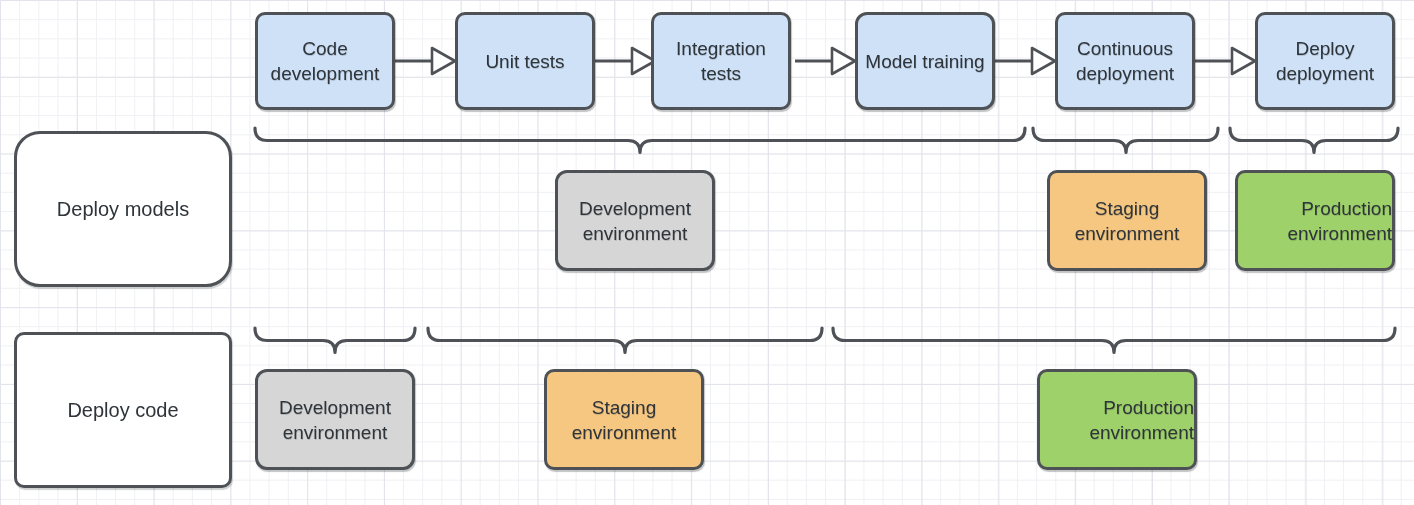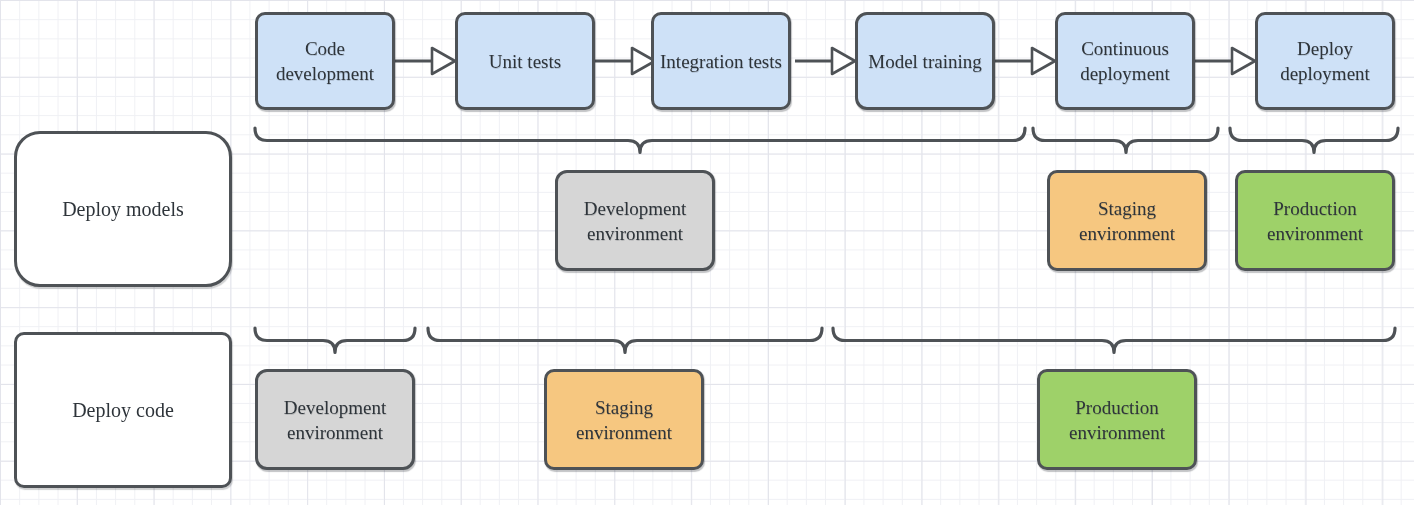--- a/index.html
+++ b/index.html
@@ -1,20 +1,20 @@
 <!DOCTYPE html>
 <html style="--stage-fill: #cee1f7; --development-fill: #d6d6d6; --staging-fill: #f6c780; --production-fill: #9ed169; --shape-border: #4e5256; --connector: #4e5256; --text: #2e343a;"><head>
 <meta charset="utf-8">
 <style>
   html,body{margin:0;padding:0;background:#fff;}
   .canvas{
     position:relative;
     width:1414px;height:505px;
     overflow:hidden;
-    font-family:Liberation Serif, serif;
+    font-family:Liberation Sans, sans-serif;
     color:var(--text,#2e343a);
     background-color:#ffffff;
     background-image:
       linear-gradient(to right, #e3e4eb 1px, transparent 1px),
       linear-gradient(to bottom, #e3e4eb 1px, transparent 1px),
       linear-gradient(to right, #eff0f4 1px, transparent 1px),
       linear-gradient(to bottom, #eff0f4 1px, transparent 1px);
     background-size:76.8px 76.8px,76.8px 76.8px,19.2px 19.2px,19.2px 19.2px;
   }
   .overlay{position:absolute;left:0;top:0;pointer-events:none;}
@@ -36,21 +36,21 @@
   .rowlabel{
     left:14px;width:218px;height:156px;
     background:#ffffff;
     font-size:20px;
     text-shadow:none;
     box-shadow:1px 1.5px 1px rgba(40,44,50,0.22);
   }
   .env{width:160px;height:101px;}
   .env.development{background:var(--development-fill,#d6d6d6);border-radius:12px;}
   .env.staging{background:var(--staging-fill,#f6c780);}
-  .env.production{background:var(--production-fill,#9ed169);}
+  .env.production{background:var(--production-fill,#9ed169);text-align:right;}
   .connector-line{stroke:var(--connector,#4e5256);stroke-width:3;}
   .arrowhead{fill:#ffffff;stroke:var(--connector,#4e5256);stroke-width:2.6;stroke-linejoin:round;}
   .brace{fill:none;stroke:var(--connector,#4e5256);stroke-width:3.2;stroke-linecap:round;stroke-linejoin:round;}
 </style>
 </head>
 <body>
 
 <div class="canvas">
 
   <svg class="overlay" width="1414" height="505" viewBox="0 0 1414 505">

